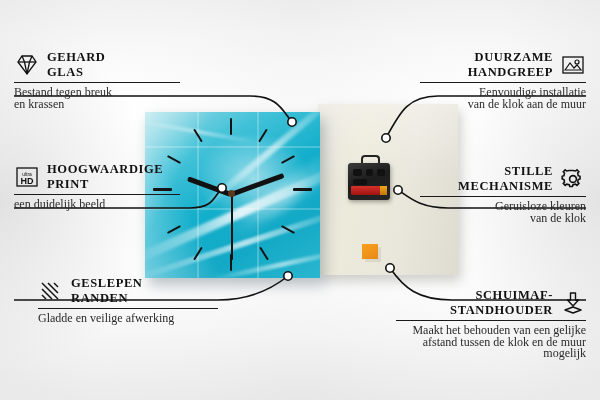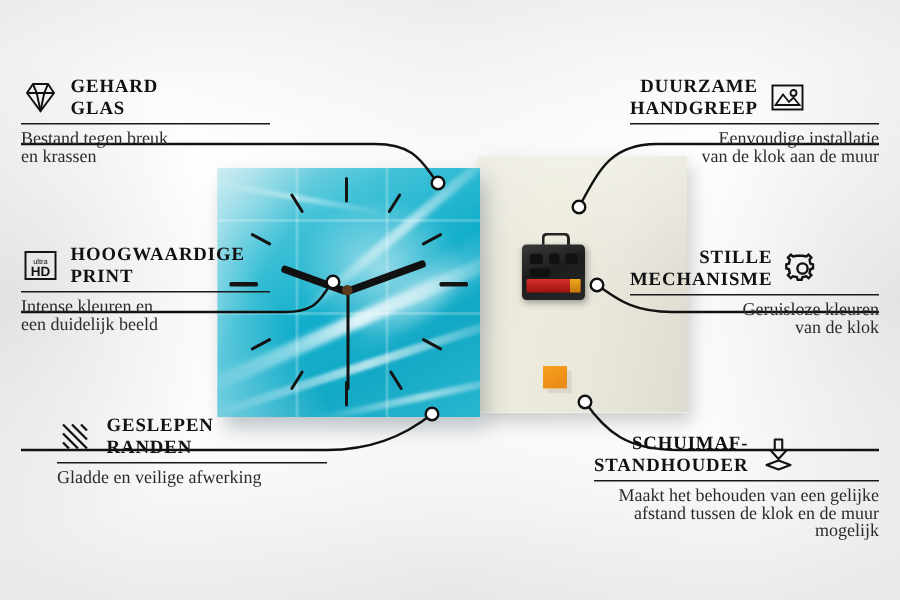--- a/index.html
+++ b/index.html
@@ -54,21 +54,21 @@
   .battery{position:absolute;left:351px;top:186px;width:36px;height:9px;
       background:linear-gradient(180deg,#d8312a,#9d1410);border-radius:1px;}
   .battery:after{content:"";position:absolute;right:0;top:0;width:7px;height:9px;
       background:linear-gradient(180deg,#f0a81d,#c07a08);}
   .foam{position:absolute;left:362px;top:244px;width:16px;height:15px;
       background:linear-gradient(150deg,#f8a11b,#e8881a);box-shadow:3px 3px 0 rgba(0,0,0,.07);}
 
   
   .callout{position:absolute;}
   .head{display:flex;align-items:center;gap:7px;}
-  .head.right{}
+  .head.right{justify-content:flex-end;}
   .title{font-weight:700;letter-spacing:.6px;color:#111;font-size:12.5px;line-height:14.5px;
          text-transform:uppercase;}
   .rule{height:1px;background:#1a1a1a;margin:3px 0 4px;}
   .caption{font-size:12px;line-height:11.6px;color:#2a2a2a;}
   .ic{width:26px;height:24px;flex:0 0 26px;display:block;}
   .lines{position:absolute;left:0;top:0;width:600px;height:400px;pointer-events:none;}
 </style>
 </head>
 <body>
 
@@ -165,21 +165,20 @@
         <rect x="3" y="3" width="20" height="18" fill="none" stroke="#111" stroke-width="1.3"></rect>
         <text x="13" y="11" font-family="Liberation Sans, sans-serif" font-size="5" text-anchor="middle" fill="#111">ultra</text>
         <text x="13" y="19" font-family="Liberation Sans, sans-serif" font-size="9" font-weight="bold" text-anchor="middle" fill="#111">HD</text>
       </svg>
       <div>
         <div class="title">HOOGWAARDIGE</div>
         <div class="title">PRINT</div>
       </div>
     </div>
     <div class="rule"></div>
-    <div class="caption">Intense kleuren en</div>
     <div class="caption">een duidelijk beeld</div>
   </div>
 
   <div class="callout" style="left:14px;top:276px;width:180px;margin-left:24px;">
     <div class="head">
       <svg class="ic" viewBox="0 0 26 24">
         <g stroke="#111" stroke-width="1.5" fill="none">
           <path d="M4 4 L20 20"></path>
             <path d="M4 10 L14 20"></path>
             <path d="M4 16 L8 20"></path>

